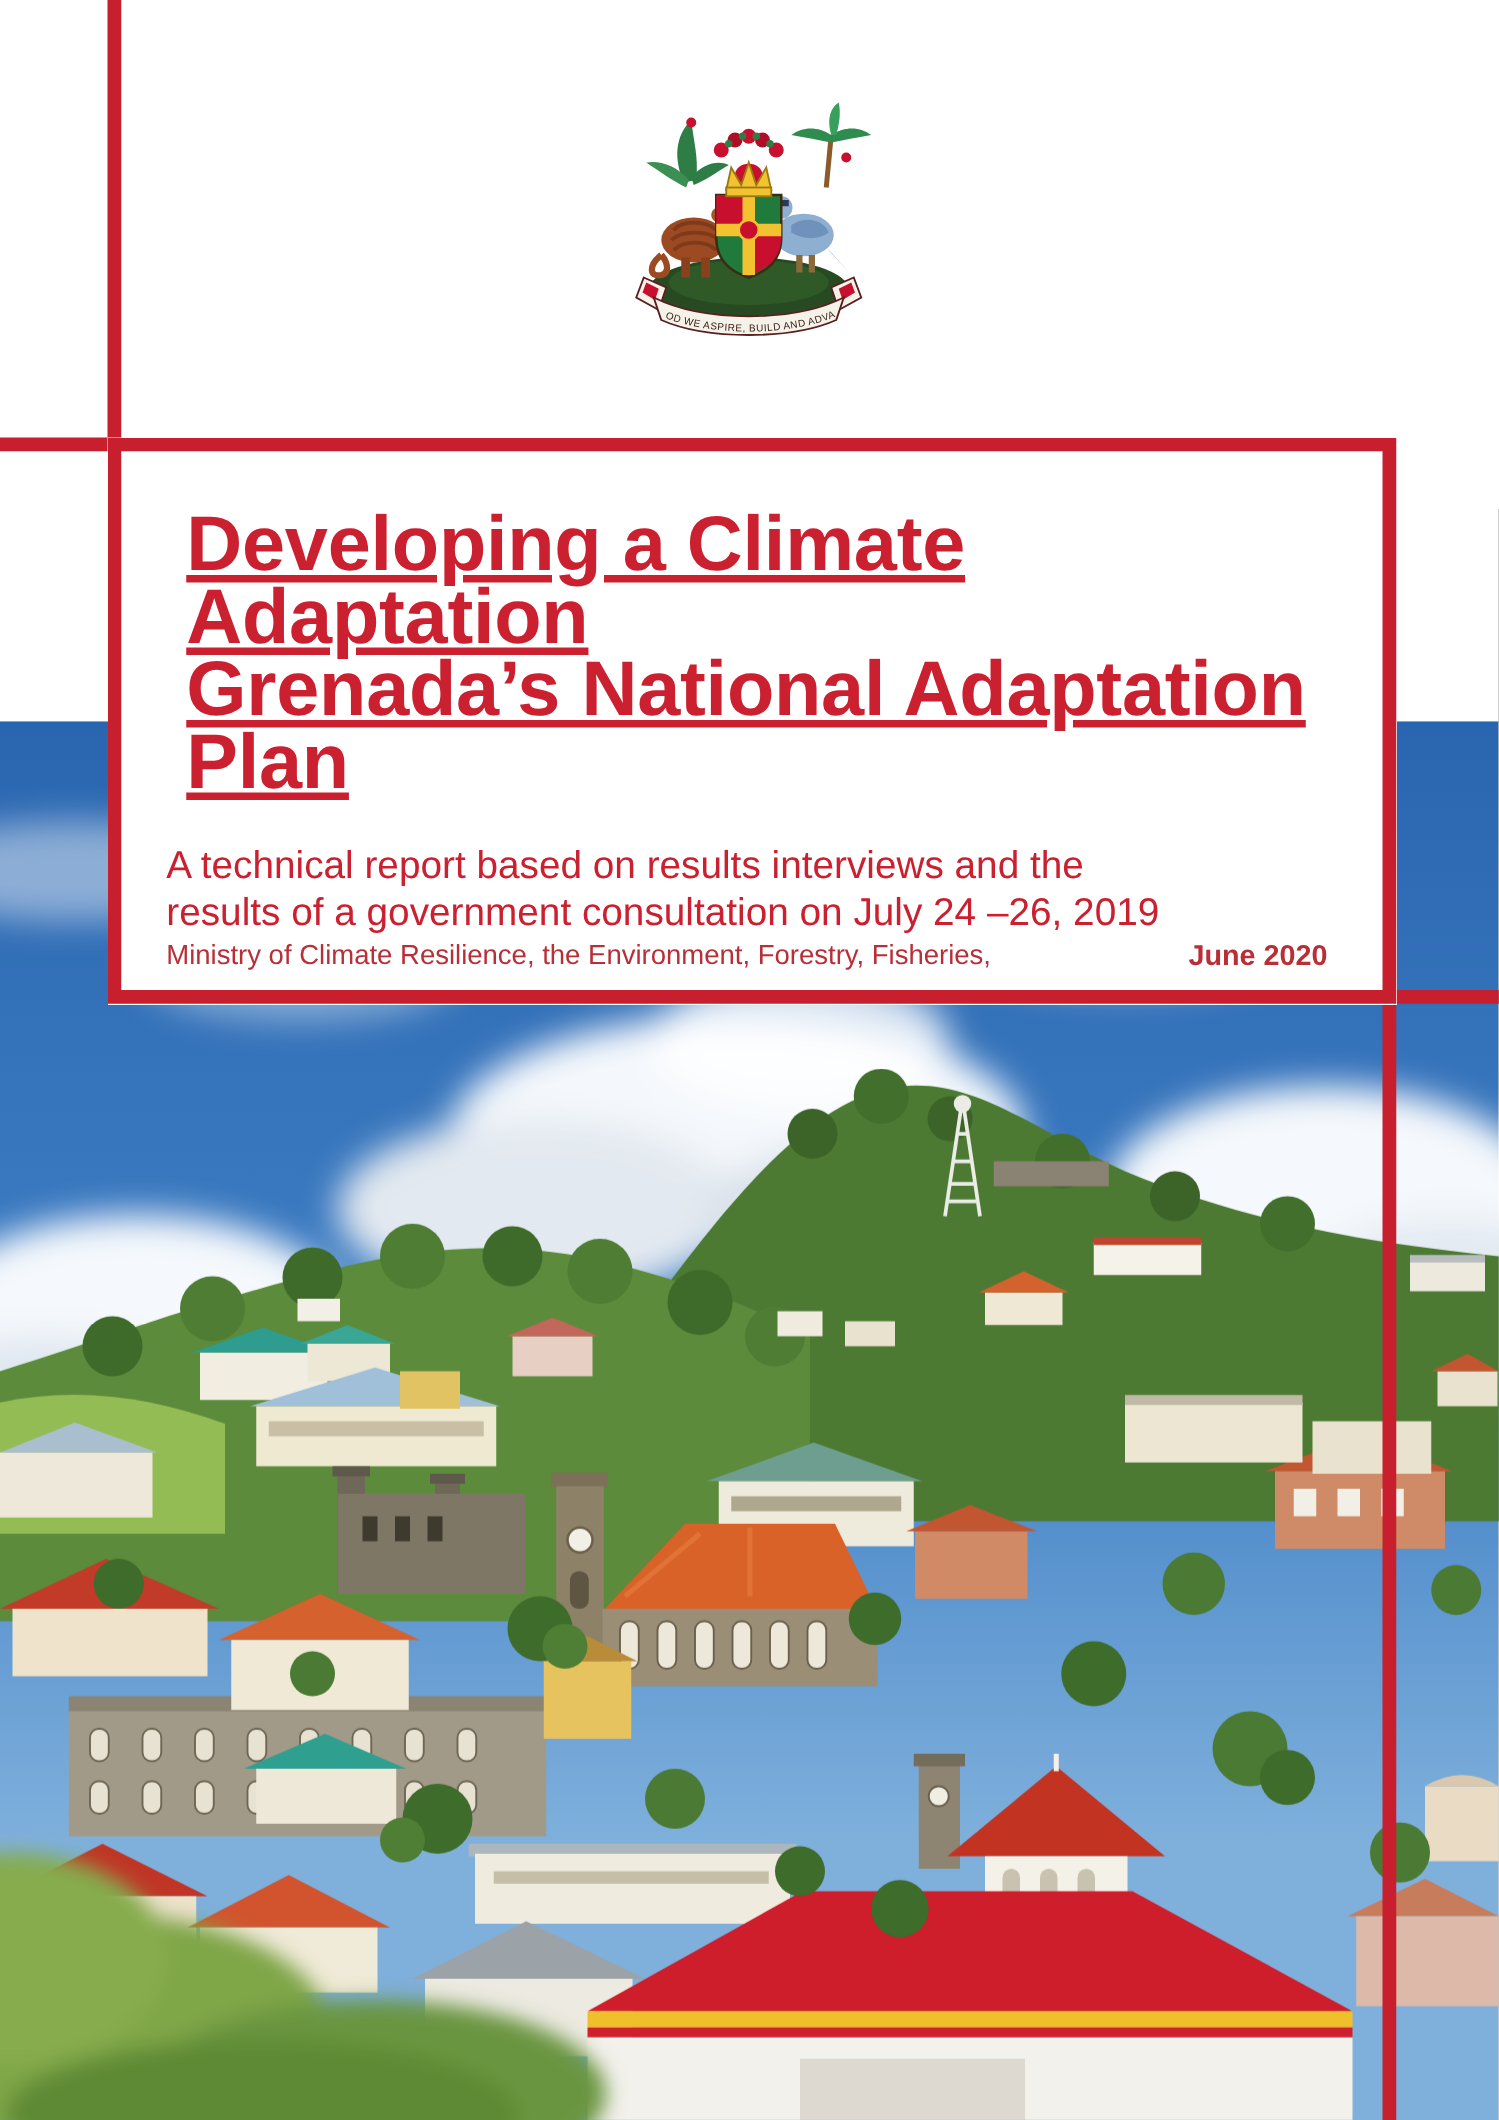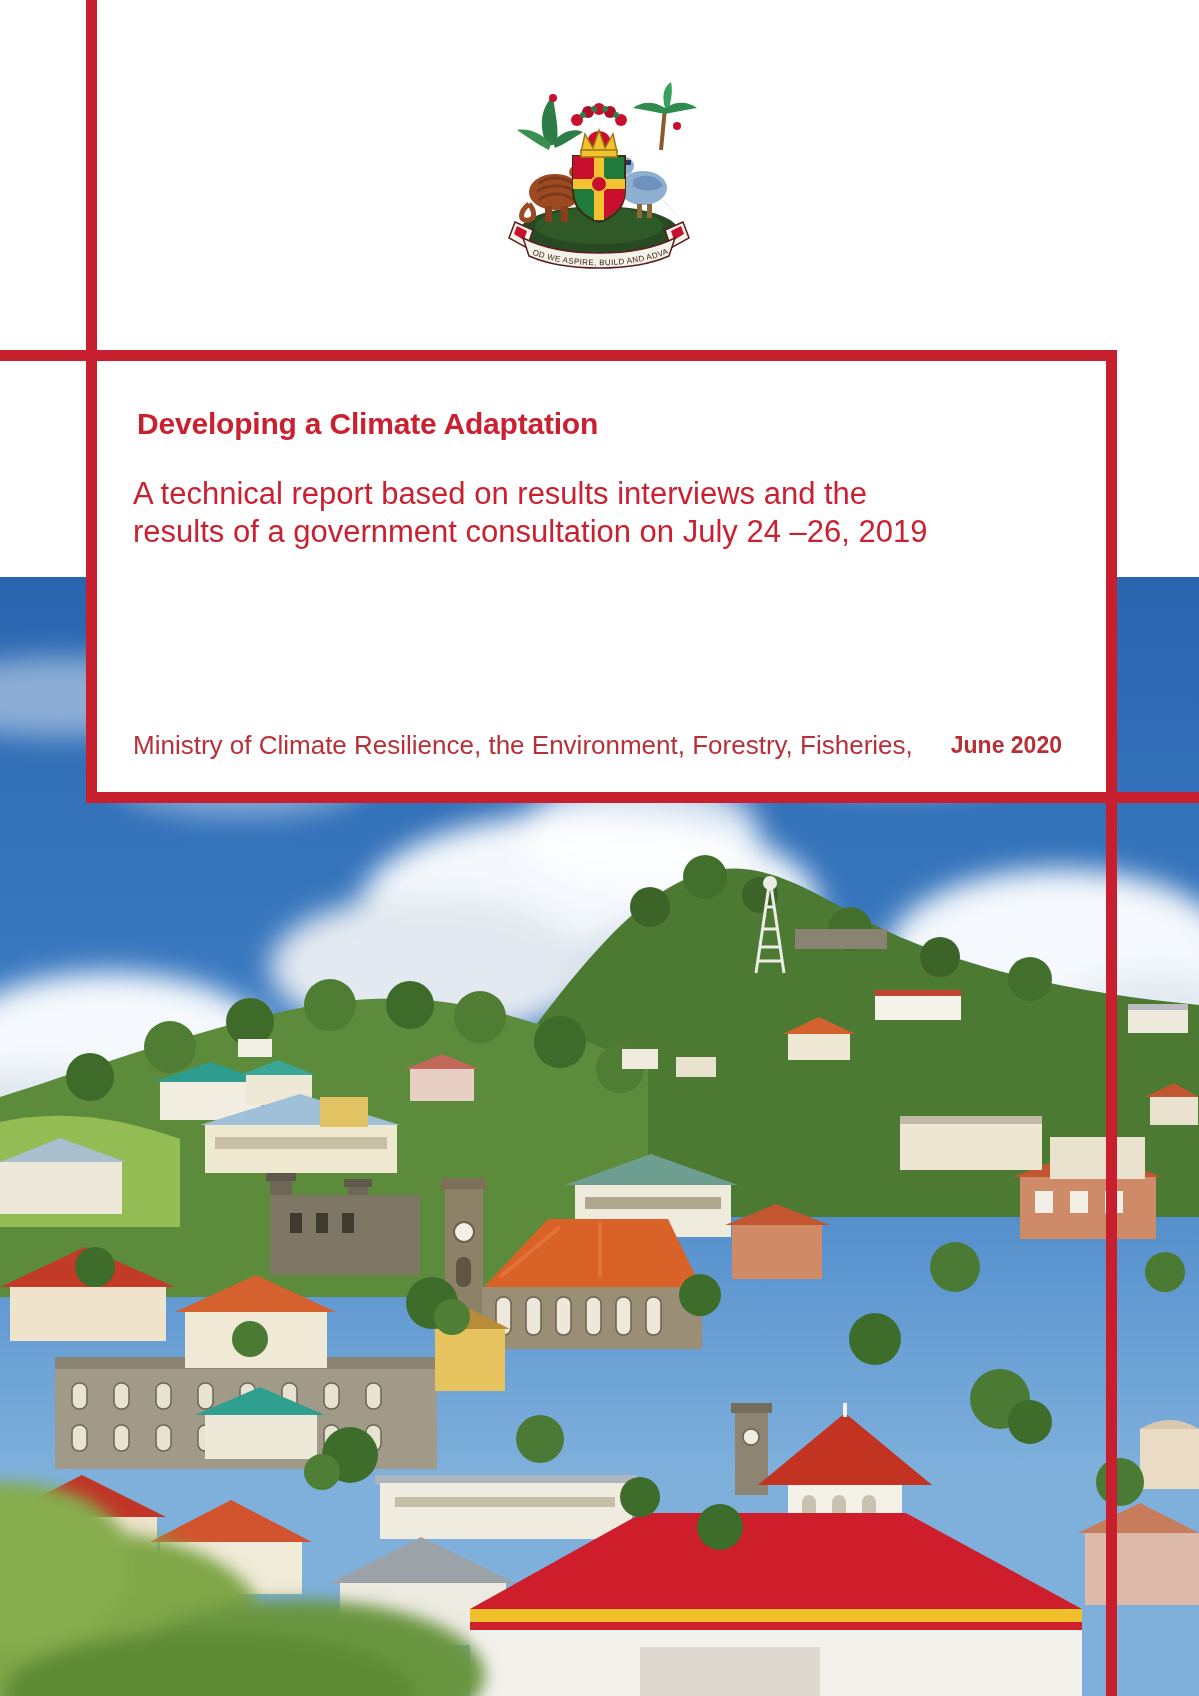--- a/index.html
+++ b/index.html
@@ -20,33 +20,33 @@
   #rule-v-left{left:86px;top:0;width:11px;height:350px;}
   #rule-h-left{left:0;top:350px;width:86px;height:11px;}
   #rule-h-right{left:1117px;top:792px;width:82px;height:11px;}
   #rule-v-right{left:1106px;top:803px;width:11px;height:893px;}
   .title-box{
     position:absolute;left:86px;top:350px;width:1031px;height:453px;
     box-sizing:border-box;border:11px solid var(--red);background:#ffffff;
     display:flex;flex-direction:column;padding:30px 44px 0 36px;z-index:3;
   }
   .title{
-    margin:4px;font-size:30px;line-height:58px;font-weight:700;
-    color:var(--title-red);letter-spacing:-0.2px;
+    margin:16px;font-size:62px;line-height:58px;font-weight:700;
+    color:var(--title-red);letter-spacing:-0.2px;text-decoration:underline;
   }
   .subtitle{
     margin:18px 0 0 0;font-size:31px;line-height:38px;font-weight:400;
     color:var(--title-red);letter-spacing:0;
   }
   .byline-row{
     margin-top:auto;margin-bottom:32px;display:flex;
     justify-content:space-between;align-items:flex-end;
   }
   .ministry{
-    font-size:26px;line-height:30px;color:var(--ministry-red);font-weight:400;
+    font-size:22px;line-height:30px;color:var(--ministry-red);font-weight:400;
   }
   .date{
     font-size:23px;line-height:30px;color:var(--ministry-red);font-weight:700;
     white-space:nowrap;padding-left:30px;
   }
   .tline{display:block;}
 </style>
 </head>
 <body>
 
@@ -350,20 +350,21 @@
         <text font-size="8" fill="#3A2016" letter-spacing="0.4" font-family="Liberation Sans, sans-serif" text-anchor="middle">
           <textPath href="#mottoPath" startOffset="50%">OF GOD WE ASPIRE, BUILD AND ADVANCE</textPath>
         </text>
       </g>
     </svg>
   </div>
 
   <div class="title-box">
     <h1 class="title">
       <span class="tline">Developing a Climate Adaptation</span>
+      <span class="tline">Grenada’s National Adaptation Plan</span>
     </h1>
     <p class="subtitle">
       <span class="tline">A technical report based on results interviews and the</span>
       <span class="tline">results of a government consultation on July 24 –26, 2019</span>
     </p>
     <div class="byline-row">
       <div class="ministry">
         <span class="tline">Ministry of Climate Resilience, the Environment, Forestry, Fisheries,</span>
       </div>
       <div class="date">June 2020</div>

